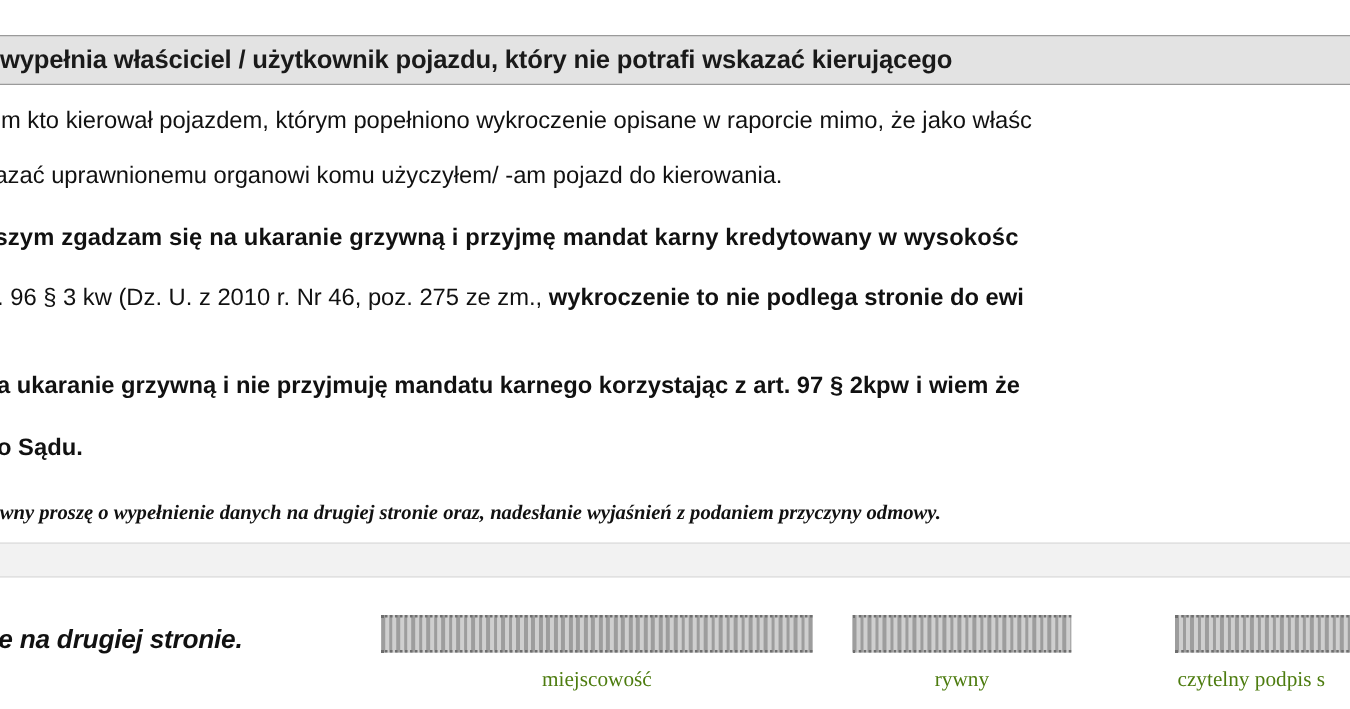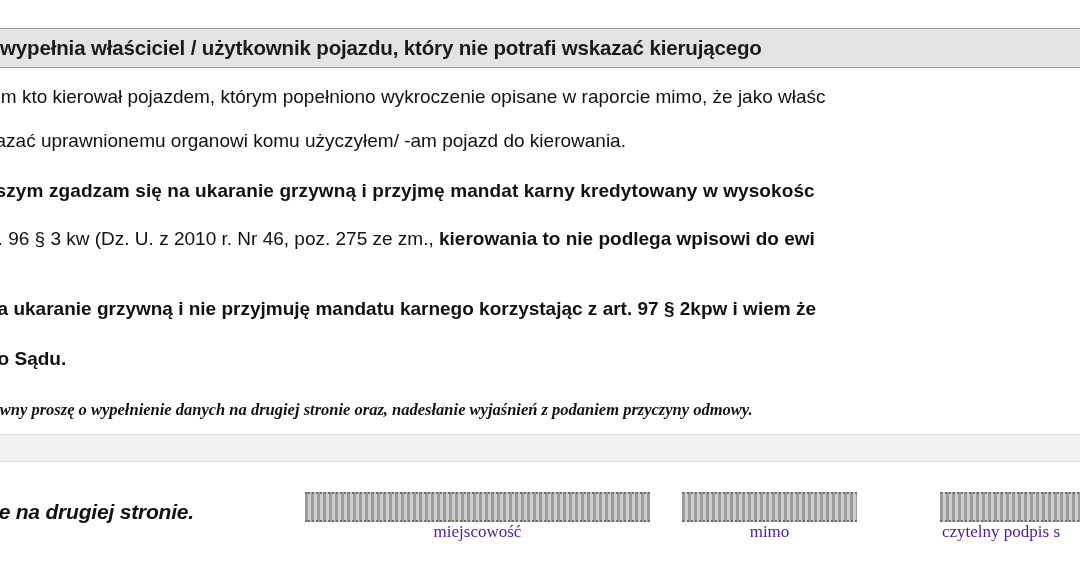--- a/index.html
+++ b/index.html
@@ -135,25 +135,25 @@
     background: #c9c9c9;
     border-top: 2px dotted #6e6e6e;
     border-bottom: 2px dotted #6e6e6e;
     background-image: repeating-linear-gradient(
       to right,
       #9d9d9d 0, #9d9d9d 3px,
       #cfcfcf 3px, #cfcfcf 6px
     );
   }
   .field .caption {
-    margin-top: 0;
+    margin-top: 12px;
     text-align: center;
     font-family: "Liberation Serif", serif;
     font-size: 17px;
-    color: #4c1d95;
+    color: #4d7c0f;
     white-space: nowrap;
   }
 
   .field-1 { left: 305px; width: 345px; }
   .field-2 { left: 682px; width: 175px; }
   .field-3 { left: 940px; width: 155px; }
   .field-3 .caption { text-align: left; padding-left: 2px; }
 
   
   .bottom-strip {
@@ -173,40 +173,40 @@
   <div class="top-gap"></div>
 
   <div class="section-header">
     <span class="title">wypełnia właściciel / użytkownik pojazdu, który nie potrafi wskazać kierującego</span>
   </div>
 
   <div class="body-text">
     <div class="line l1">iem kto kierował pojazdem, którym popełniono wykroczenie opisane w raporcie mimo, że jako właśc</div>
     <div class="line l2">kazać uprawnionemu organowi komu użyczyłem/ -am pojazd do kierowania.</div>
     <div class="line l3">ższym zgadzam się na ukaranie grzywną i przyjmę mandat karny kredytowany w wysokośc</div>
-    <div class="line l4"><span>rt. 96 § 3 kw (Dz. U. z 2010 r. Nr  46, poz. 275 ze zm.,</span> <span class="bold">kierowania to nie podlega wpisowi do ewi</span></div>
+    <div class="line l4"><span>rt. 96 § 3 kw (Dz. U. z 2010 r. Nr  46, poz. 275 ze zm.,</span> <span class="bold">wykroczenie to nie podlega stronie do ewi</span></div>
     <div class="line l5">na ukaranie grzywną i nie przyjmuję mandatu karnego korzystając z art. 97 § 2kpw i wiem że</div>
     <div class="line l6">do Sądu.</div>
   </div>
 
   <div class="note">rywny proszę o wypełnienie danych na drugiej stronie oraz, nadesłanie wyjaśnień z podaniem przyczyny odmowy.</div>
 
   <div class="sep-band"></div>
 
   <div class="sig-row">
     <div class="sig-lead">ne na drugiej stronie.</div>
 
     <div class="field field-1">
       <div class="dots"></div>
       <div class="caption">miejscowość</div>
     </div>
 
     <div class="field field-2">
       <div class="dots"></div>
-      <div class="caption">mimo</div>
+      <div class="caption">rywny</div>
     </div>
 
     <div class="field field-3">
       <div class="dots"></div>
       <div class="caption">czytelny podpis s</div>
     </div>
   </div>
 
   <div class="bottom-strip"></div>
 </div>

